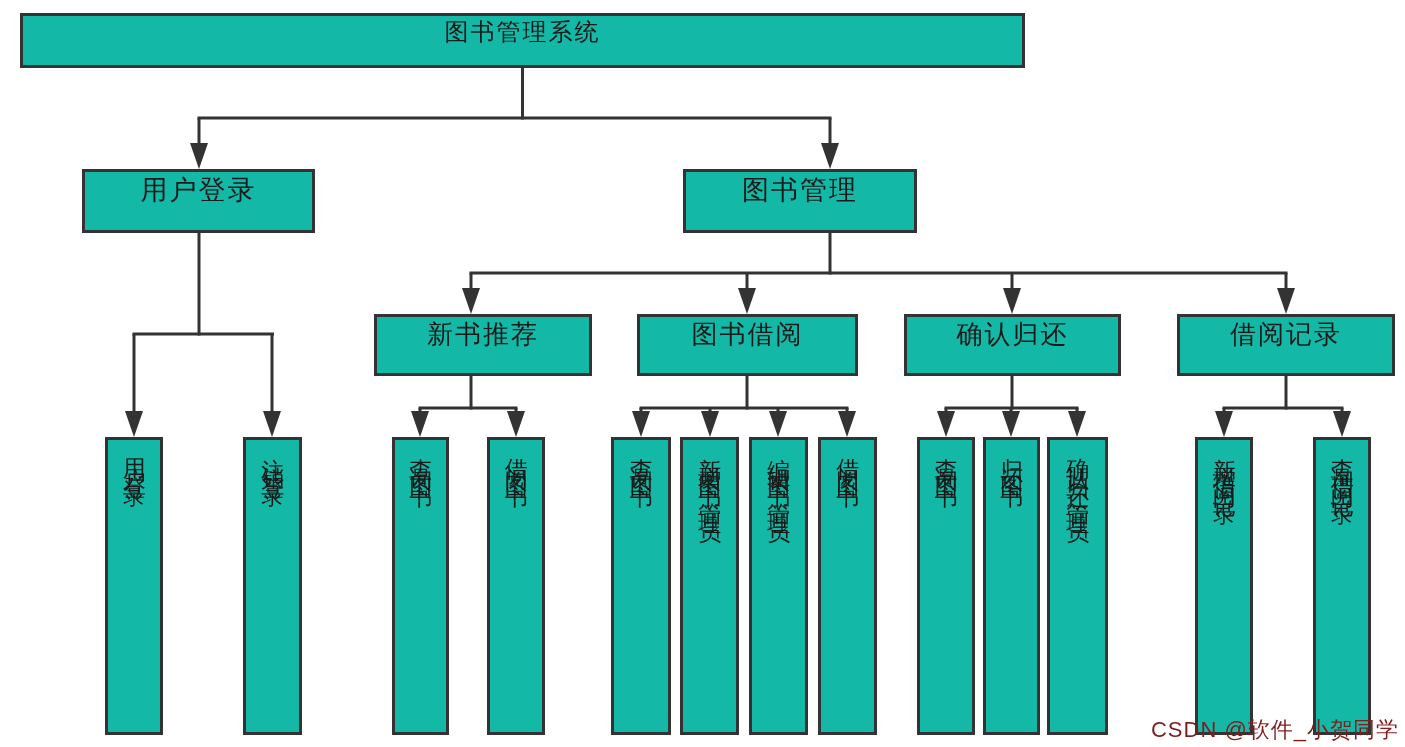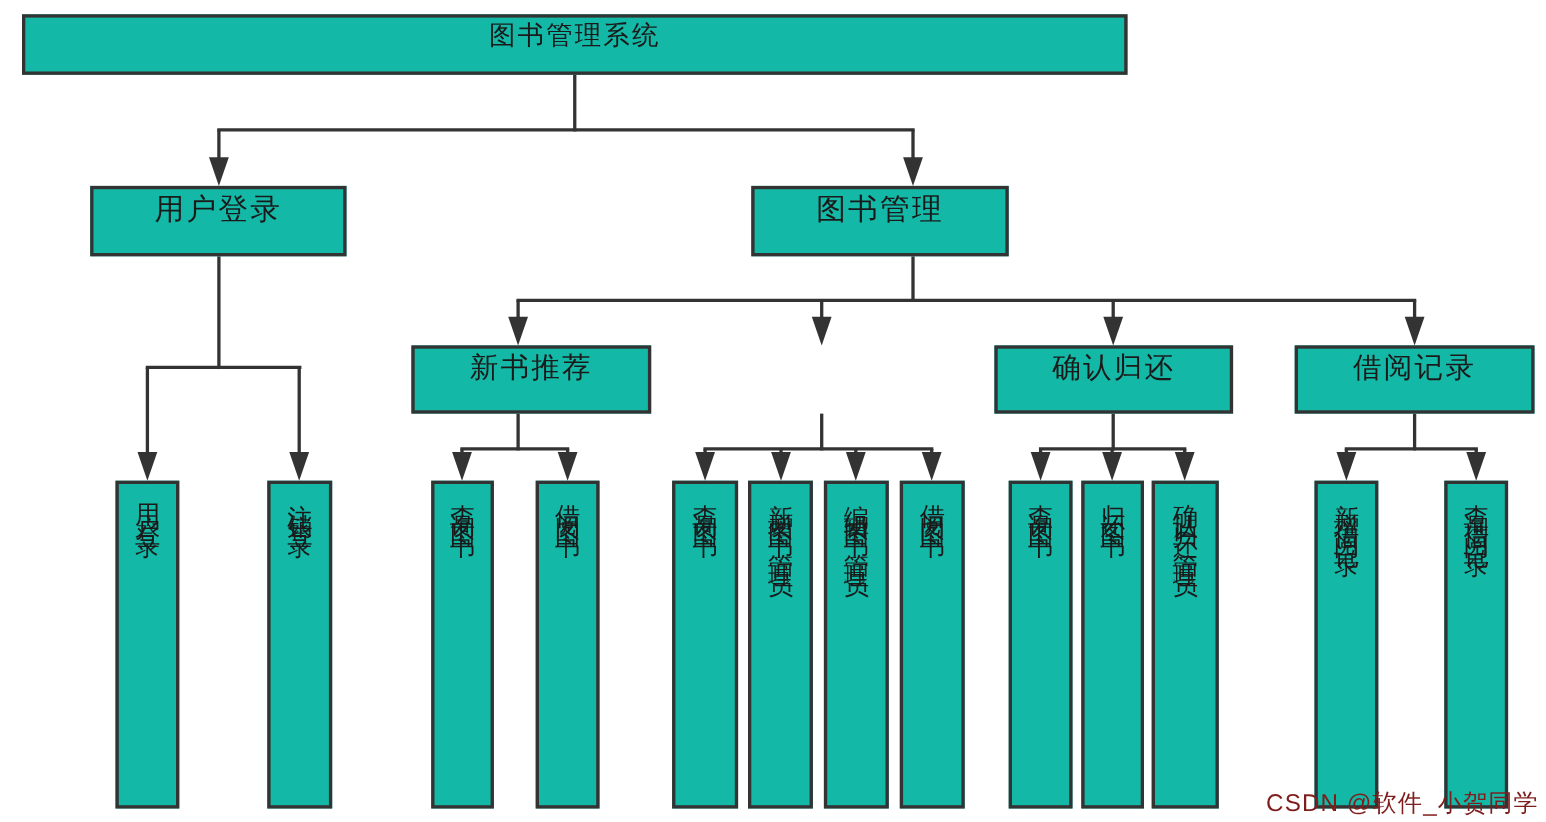--- a/index.html
+++ b/index.html
@@ -112,20 +112,23 @@
   <div class="box lv1" style="left:82px;width:233px;">
     <span class="h-label">用户登录</span>
   </div>
   <div class="box lv1" style="left:671px;width:234px;margin-left:12px;">
     <span class="h-label">图书管理</span>
   </div>
 
   <div class="box lv2" style="left:362px;width:218px;margin-left:12px;">
     <span class="h-label">新书推荐</span>
   </div>
+  <div class="box lv2" style="left:637px;width:221px;">
+    <span class="h-label">图书借阅</span>
+  </div>
   <div class="box lv2" style="left:904px;width:217px;">
     <span class="h-label">确认归还</span>
   </div>
   <div class="box lv2" style="left:1177px;width:218px;">
     <span class="h-label">借阅记录</span>
   </div>
 
   <div class="box leaf" style="left:105px;width:58px;">
     <span class="v-label">用户登录</span>
   </div>

